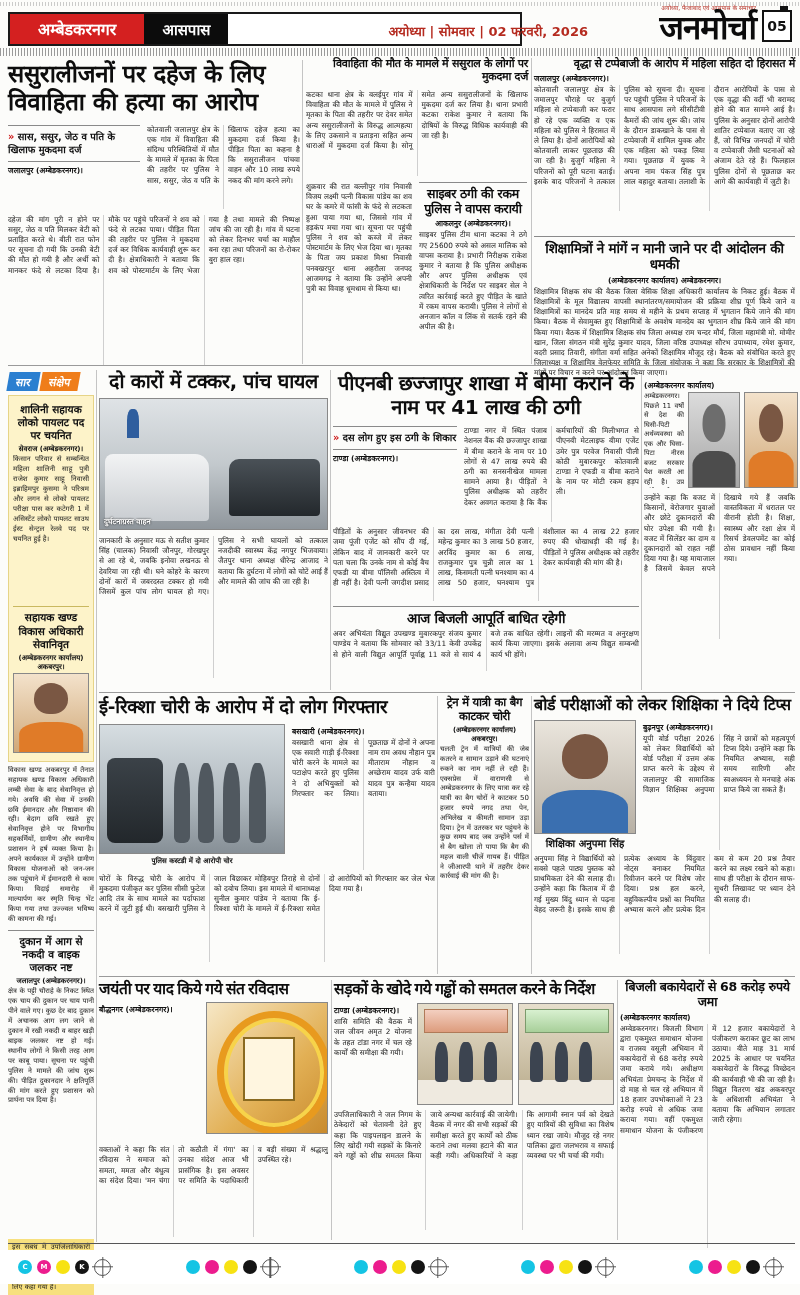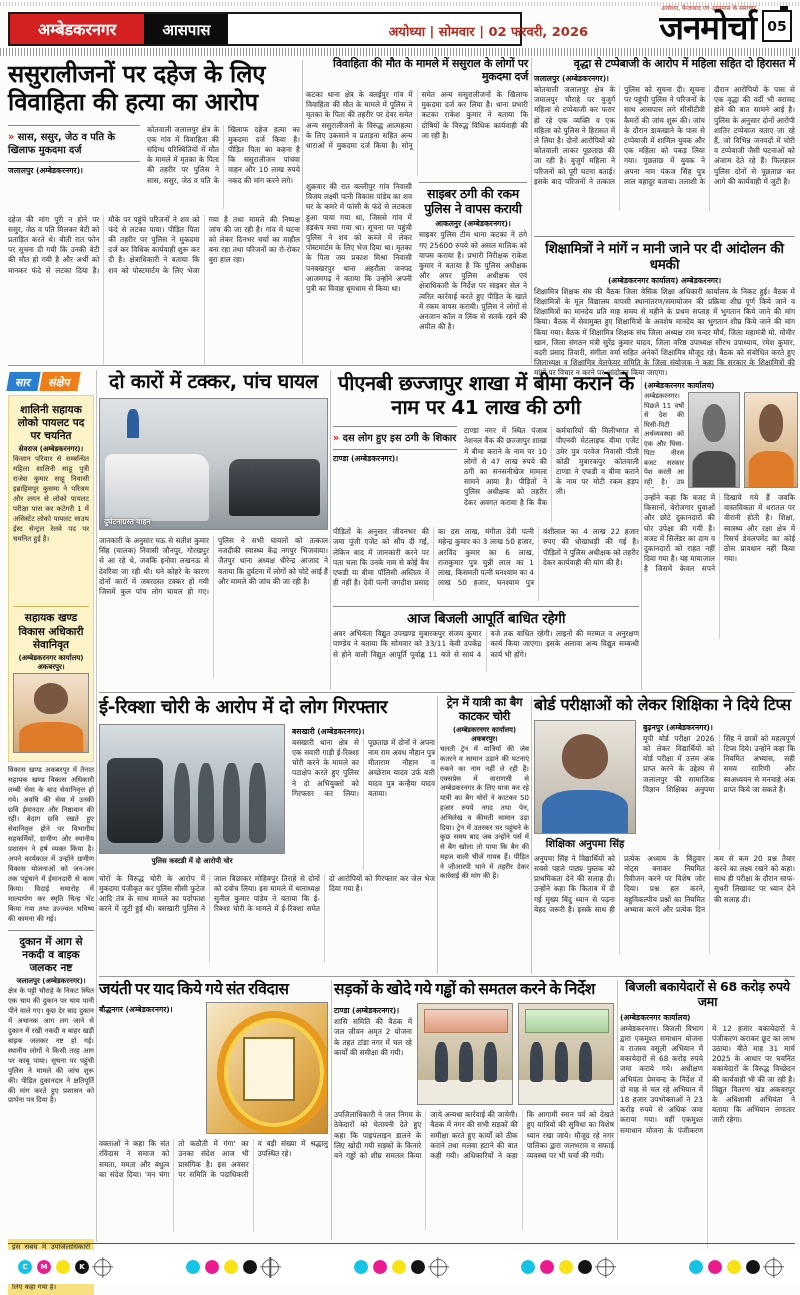--- a/index.html
+++ b/index.html
@@ -250,21 +250,21 @@
     <h2 class="h h16">जयंती पर याद किये गये संत रविदास</h2>
     <div class="row" style="margin-top:4px;">
       <div style="width:100px;flex:none;">
         <div class="dateline">बौद्धनगर (अम्बेडकरनगर)।</div>
       </div>
       <div class="photo ph-ravidas" style="flex:1;height:130px;">
         <span class="garland"></span>
         <span class="ravframe"></span>
       </div>
     </div>
-    <div class="body cols3" style="height:92px;margin-top:5px;">वक्ताओं ने कहा कि संत रविदास ने समाज को समता, ममता और बंधुत्व का संदेश दिया। 'मन चंगा तो कठौती में गंगा' का उनका संदेश आज भी प्रासंगिक है। इस अवसर पर समिति के पदाधिकारी व बड़ी संख्या में श्रद्धालु उपस्थित रहे।</div>
+    <div class="body cols3" style="height:92px;margin-top:11px;">वक्ताओं ने कहा कि संत रविदास ने समाज को समता, ममता और बंधुत्व का संदेश दिया। 'मन चंगा तो कठौती में गंगा' का उनका संदेश आज भी प्रासंगिक है। इस अवसर पर समिति के पदाधिकारी व बड़ी संख्या में श्रद्धालु उपस्थित रहे।</div>
   </section>
 
   <section class="abs" style="left:334px;top:980px;width:280px;">
     <h2 class="h h16">सड़कों के खोदे गये गड्ढों को समतल करने के निर्देश</h2>
     <div class="row" style="margin-top:5px;gap:5px;">
       <div style="width:78px;flex:none;">
         <div class="dateline">टाण्डा (अम्बेडकरनगर)।</div>
         <div class="body" style="height:86px;">शासि समिति की बैठक में जल जीवन अमृत 2 योजना के तहत टांडा नगर में चल रहे कार्यों की समीक्षा की गयी।</div>
       </div>
       <div class="photo ph-meet" style="flex:1;height:100px;">

